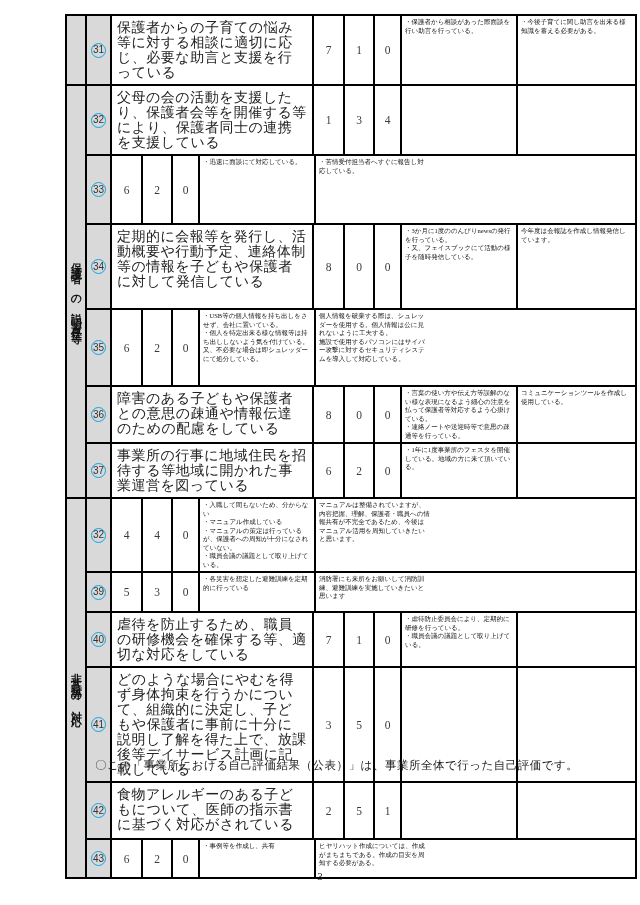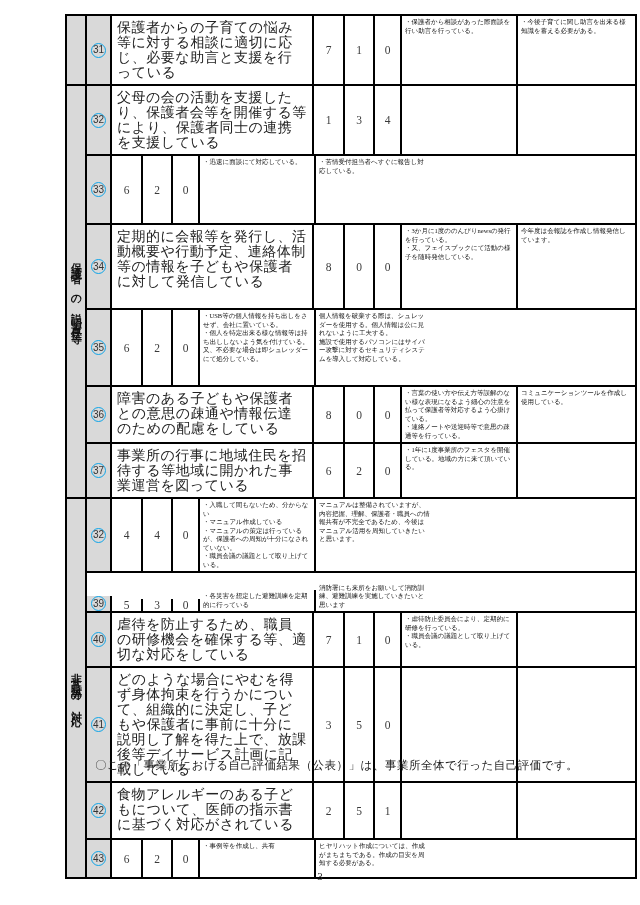--- a/index.html
+++ b/index.html
@@ -181,21 +181,21 @@
     </div>
     <div class="cell c-n">4</div>
     <div class="cell c-n c-n2">4</div>
     <div class="cell c-n c-n3">0</div>
     <div class="cell c-cm">・入職して間もないため、分からない
 ・マニュアル作成している
 ・マニュアルの策定は行っているが、保護者への周知が十分になされていない。
 ・職員会議の議題として取り上げている。</div>
     <div class="cell c-cm c-cm-r">マニュアルは整備されていますが、内容把握、理解、保護者・職員への情報共有が不完全であるため、今後はマニュアル活用を周知していきたいと思います。</div>
   </div>
-          <div class="row" style="min-height: 38px; align-items: flex-end;">
+          <div class="row" style="min-height: 38px;">
     <div class="cell c-num">
       <span class="circle">39</span>
     </div>
     <div class="cell c-n">5</div>
     <div class="cell c-n c-n2">3</div>
     <div class="cell c-n c-n3">0</div>
     <div class="cell c-cm">・各災害を想定した避難訓練を定期的に行っている</div>
     <div class="cell c-cm c-cm-r">消防署にも来所をお願いして消防訓練、避難訓練を実施していきたいと思います</div>
   </div>
           <div class="row" style="min-height: 52px;">

